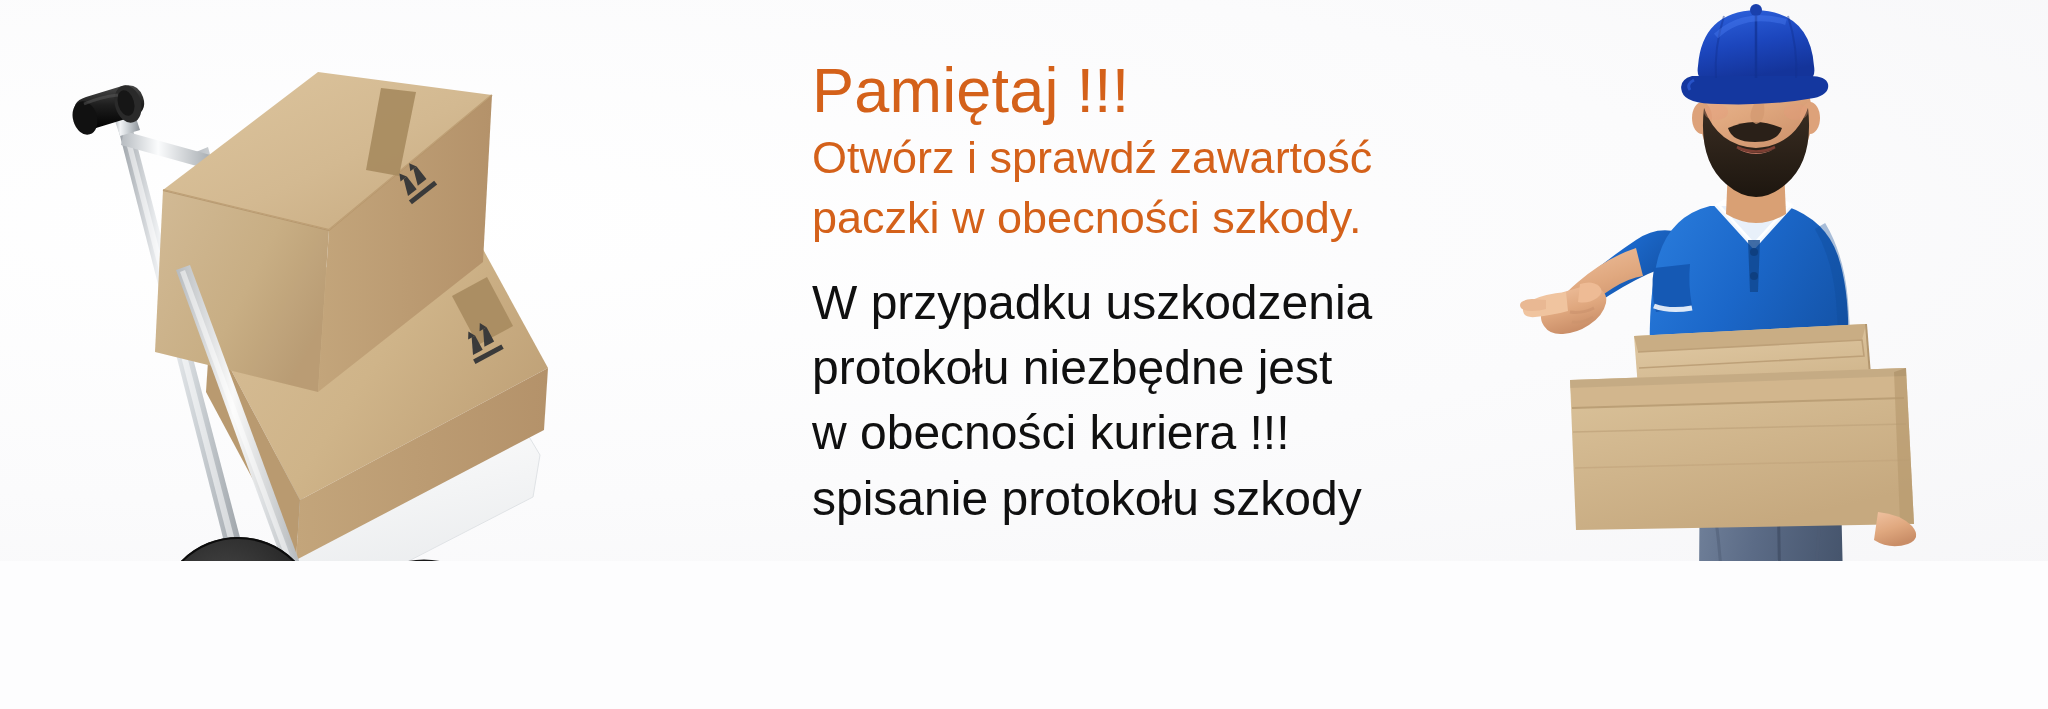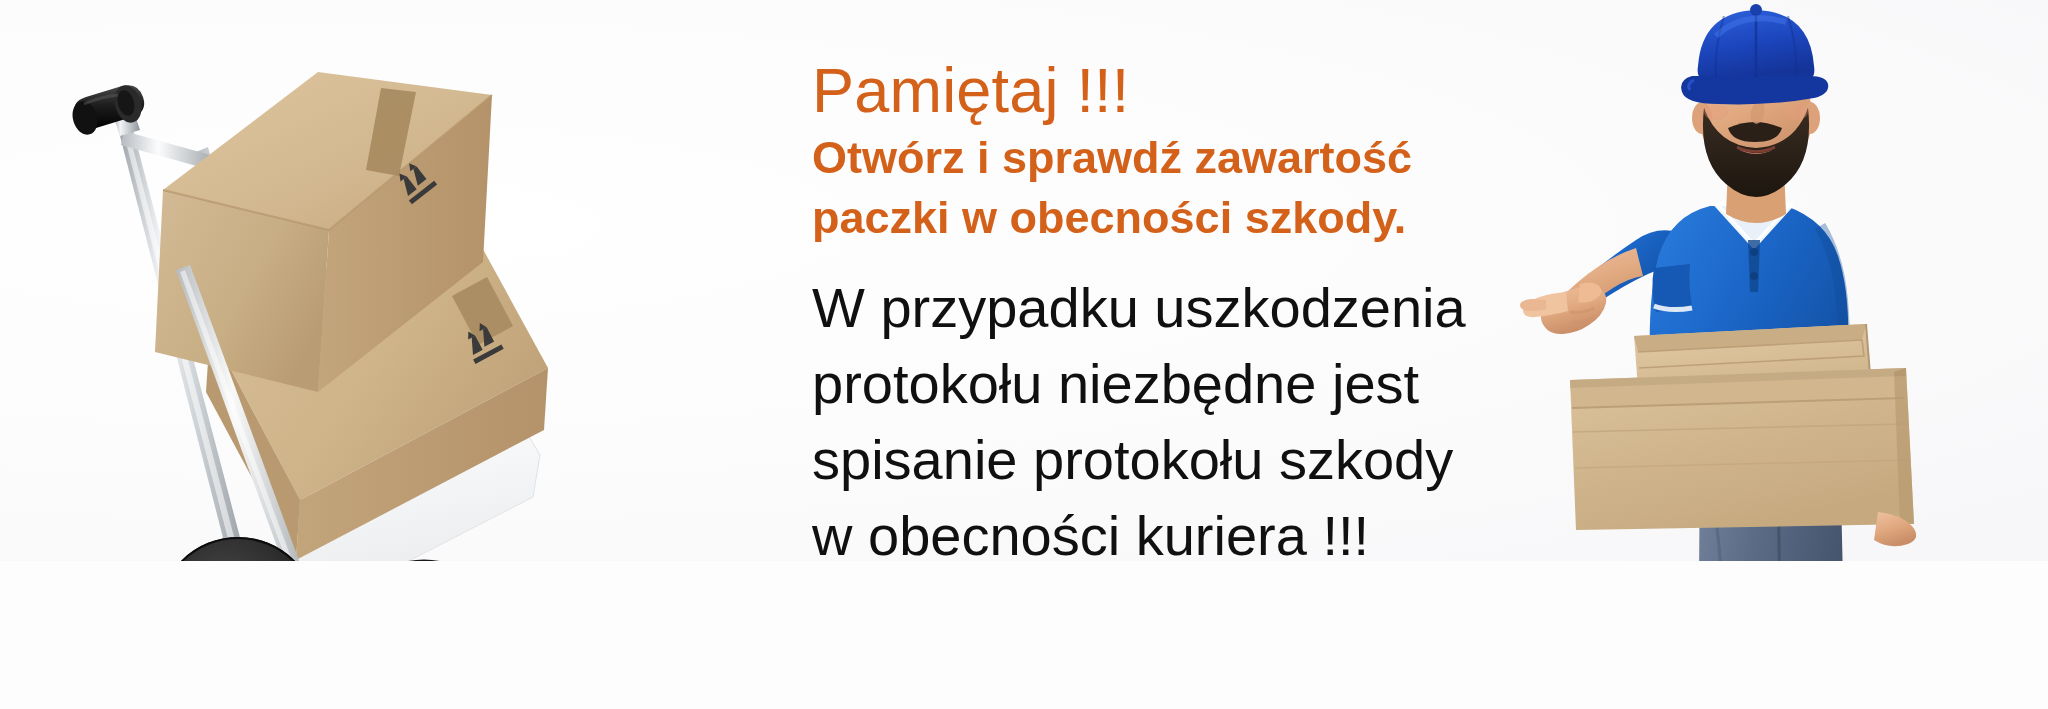--- a/index.html
+++ b/index.html
@@ -43,28 +43,28 @@
     line-height:1.02;
     font-weight:400;
     letter-spacing:.2px;
     margin:0 0 6px 0;
     white-space:nowrap;
   }
   .sub-orange{
     color:#d4611a;
     font-size:45px;
     line-height:1.33;
-    font-weight:700;
+    font-weight:400;
     margin:0;
     white-space:nowrap;
   }
   .sub-orange .ln{display:block;}
   .body-black{
     color:#101010;
-    font-size:56px;
+    font-size:48px;
     line-height:1.36;
     font-weight:400;
     margin:22px 0 0 0;
     white-space:nowrap;
   }
   .body-black .ln{display:block;}
 
   
   .courier{
     position:absolute;left:1448px;top:0;width:600px;height:709px;
@@ -226,22 +226,22 @@
     <div class="headline">Pamiętaj !!!</div>
 
     <div class="sub-orange">
       <span class="ln">Otwórz i sprawdź zawartość</span>
       <span class="ln">paczki w obecności szkody.</span>
     </div>
 
     <div class="body-black">
       <span class="ln">W przypadku uszkodzenia</span>
       <span class="ln">protokołu niezbędne jest</span>
+      <span class="ln">w obecności kuriera !!!</span>
       <span class="ln">spisanie protokołu szkody</span>
-      <span class="ln">w obecności kuriera !!!</span>
     </div>
 
   </div>
 
   <div class="courier">
     <svg class="cr-svg" width="600" height="709" viewBox="0 0 600 709">
       <defs>
         <linearGradient id="capG" x1="0" y1="0" x2="0.3" y2="1">
           <stop offset="0%" stop-color="#2e63de"></stop>
           <stop offset="55%" stop-color="#1c46bd"></stop>

